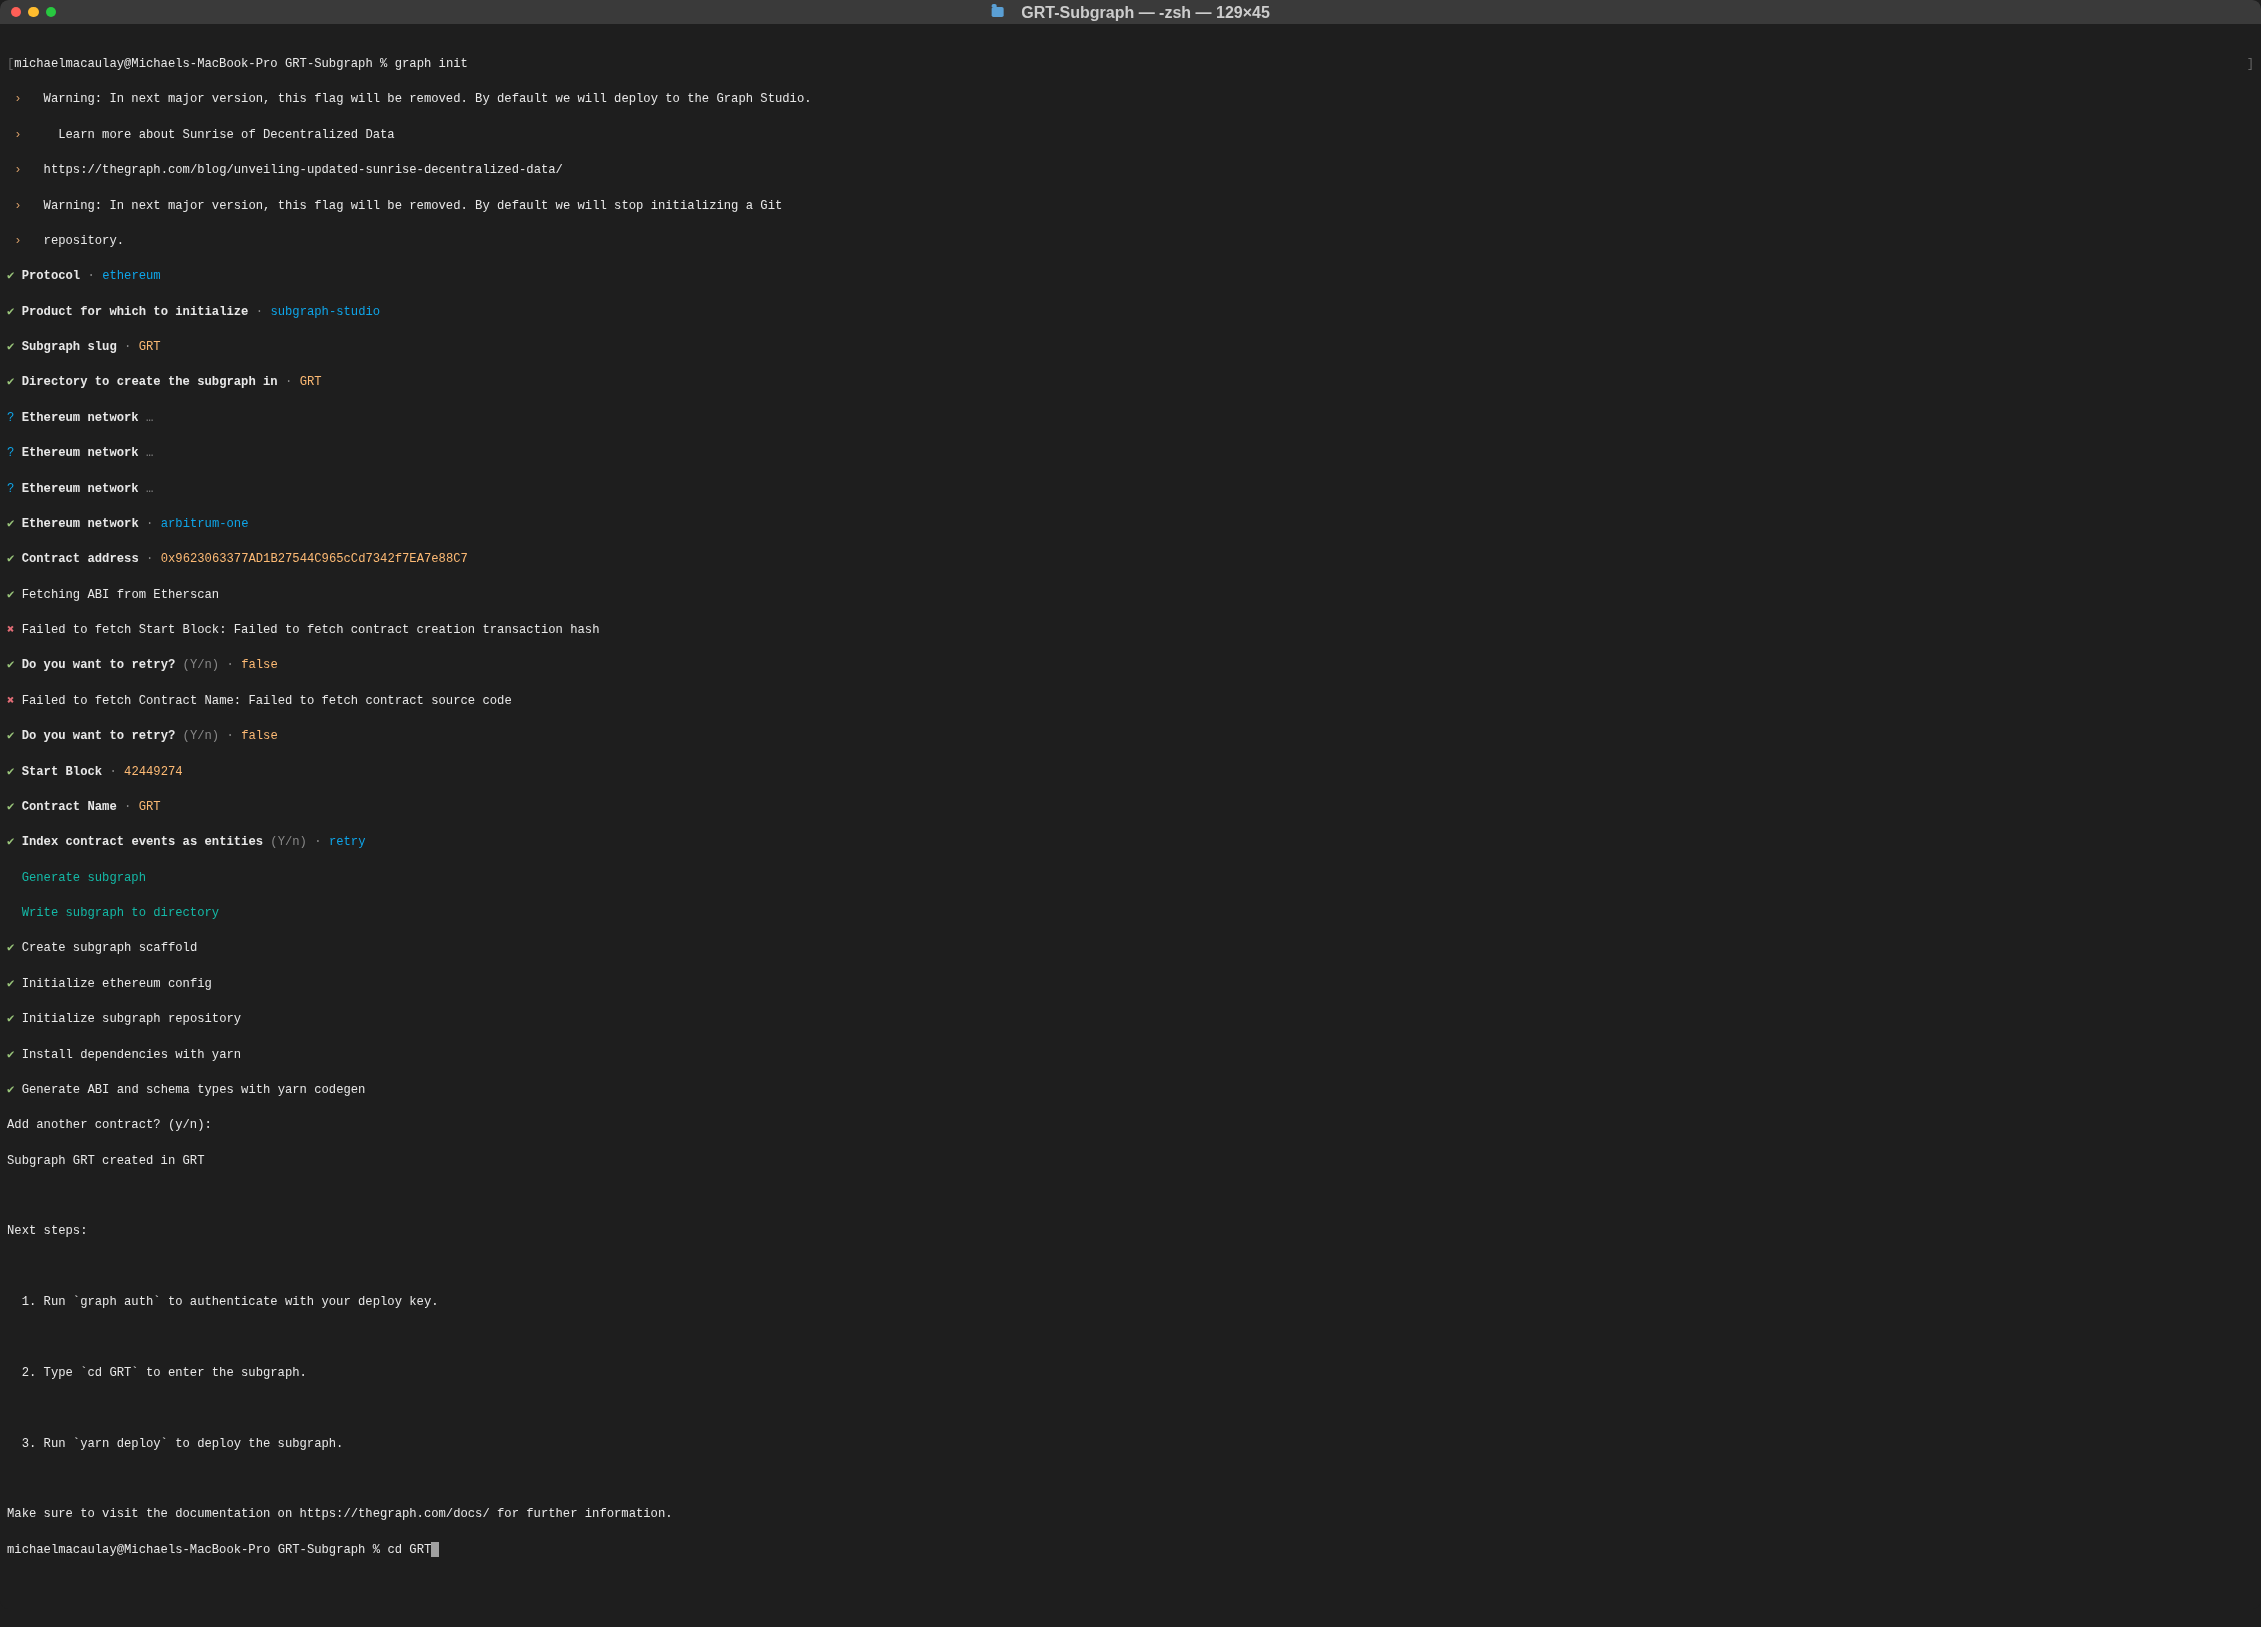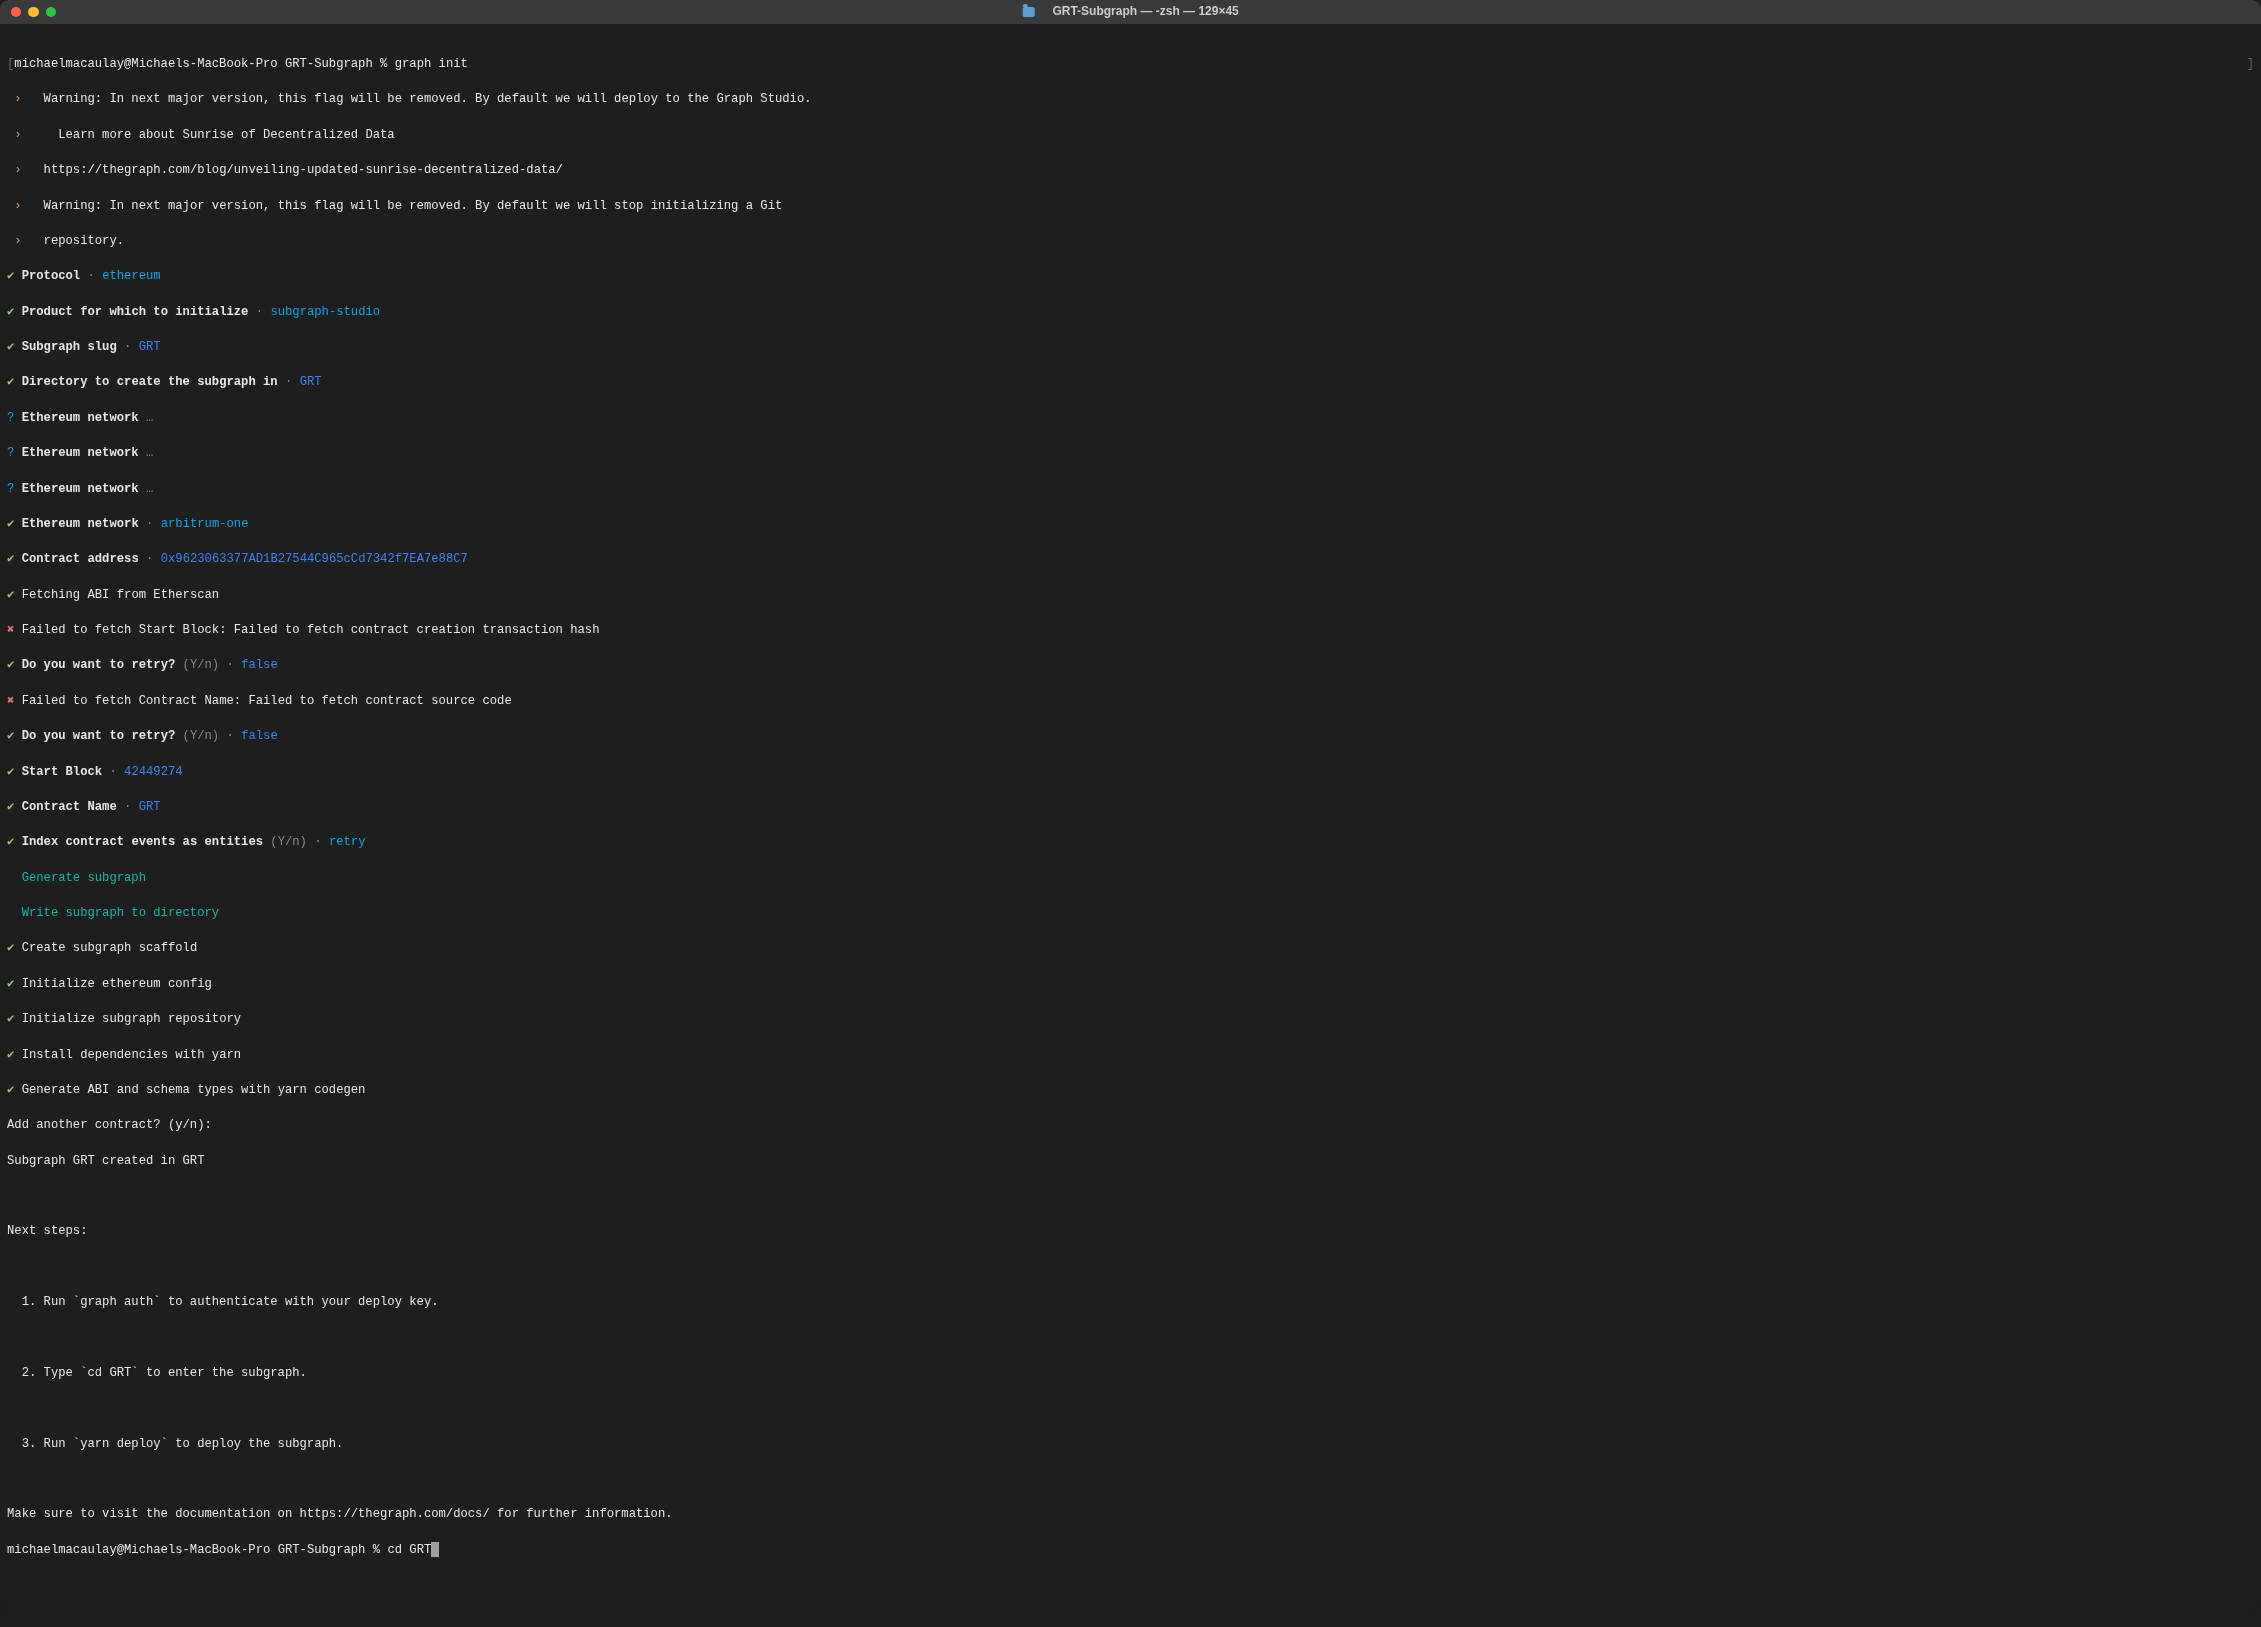--- a/index.html
+++ b/index.html
@@ -42,21 +42,21 @@
     .tl-green { background: #28c840; }
     .title-center {
       position: absolute;
       left: 50%;
       transform: translateX(-50%);
       display: flex;
       align-items: center;
       gap: 18px;
       color: #cccccc;
       font-family: -apple-system, BlinkMacSystemFont, "Helvetica Neue", sans-serif;
-      font-size: 12px;
+      font-size: 16px;
       font-weight: 600;
     }
     .folder-icon {
       width: 12.2px;
       height: 10.5px;
       background: #5a9fd4;
       border-radius: 1.7px;
       position: relative;
     }
     .folder-icon::before {
@@ -74,21 +74,21 @@
       white-space: pre;
       overflow-x: auto;
     }
     .line {
       white-space: pre;
     }
     .white { color: #e8e8e8; }
     .bold { font-weight: bold; margin-top: 24px; }
     .orange { color: #d19a66; }
     .green { color: #98c379; }
-    .green-bright { color: #3b82f6; }
+    .green-bright { color: #fdba74; }
     .teal { color: #0ea5e9; }
     .grey { color: #888888; }
     .dark-grey { color: #14b8a6; }
     .red { color: #e06c75; }
     .cursor {
       display: inline-block;
       width: 7.8px;
       height: 15px;
       background: #a0a0a0;
       vertical-align: text-bottom;

